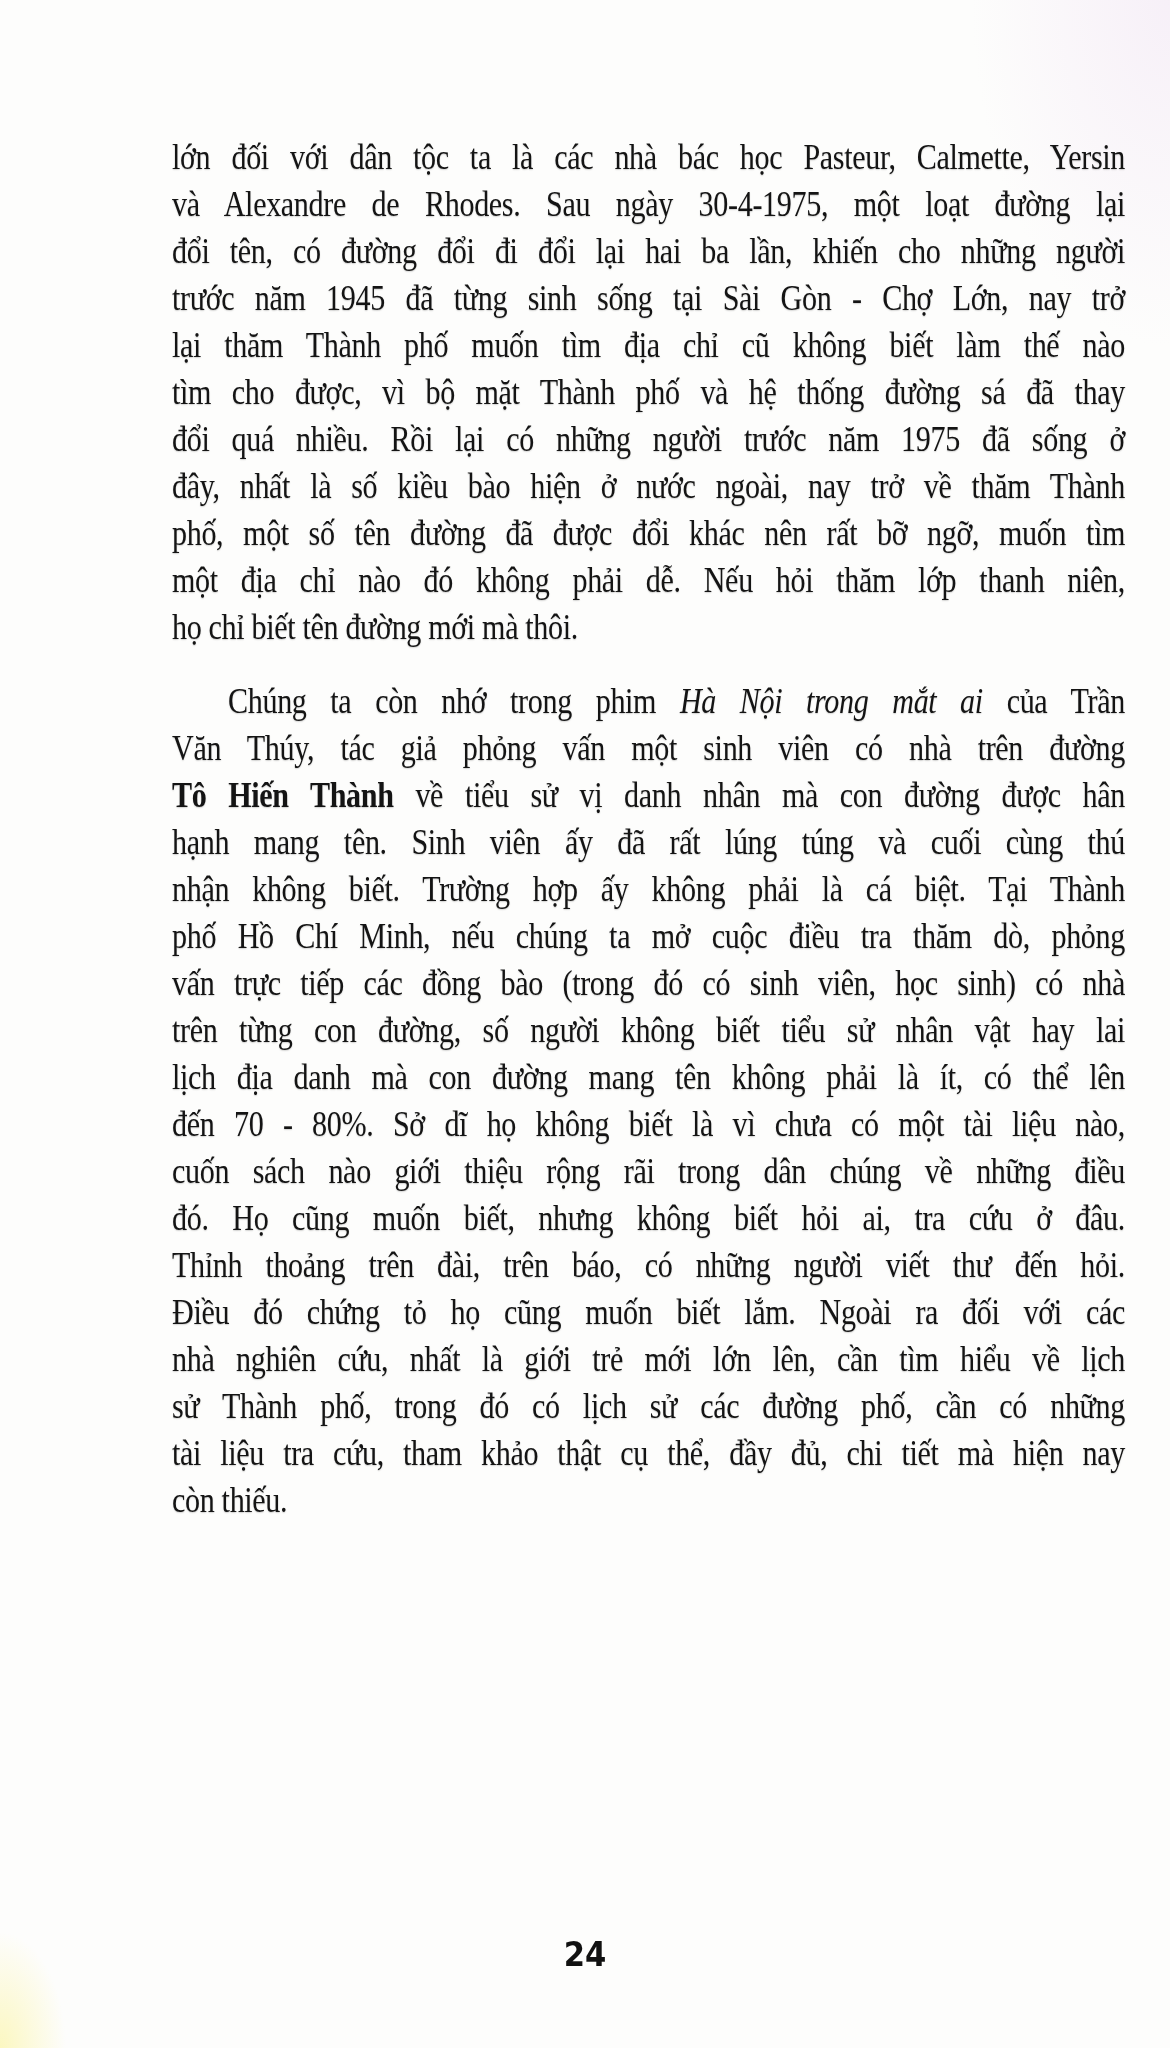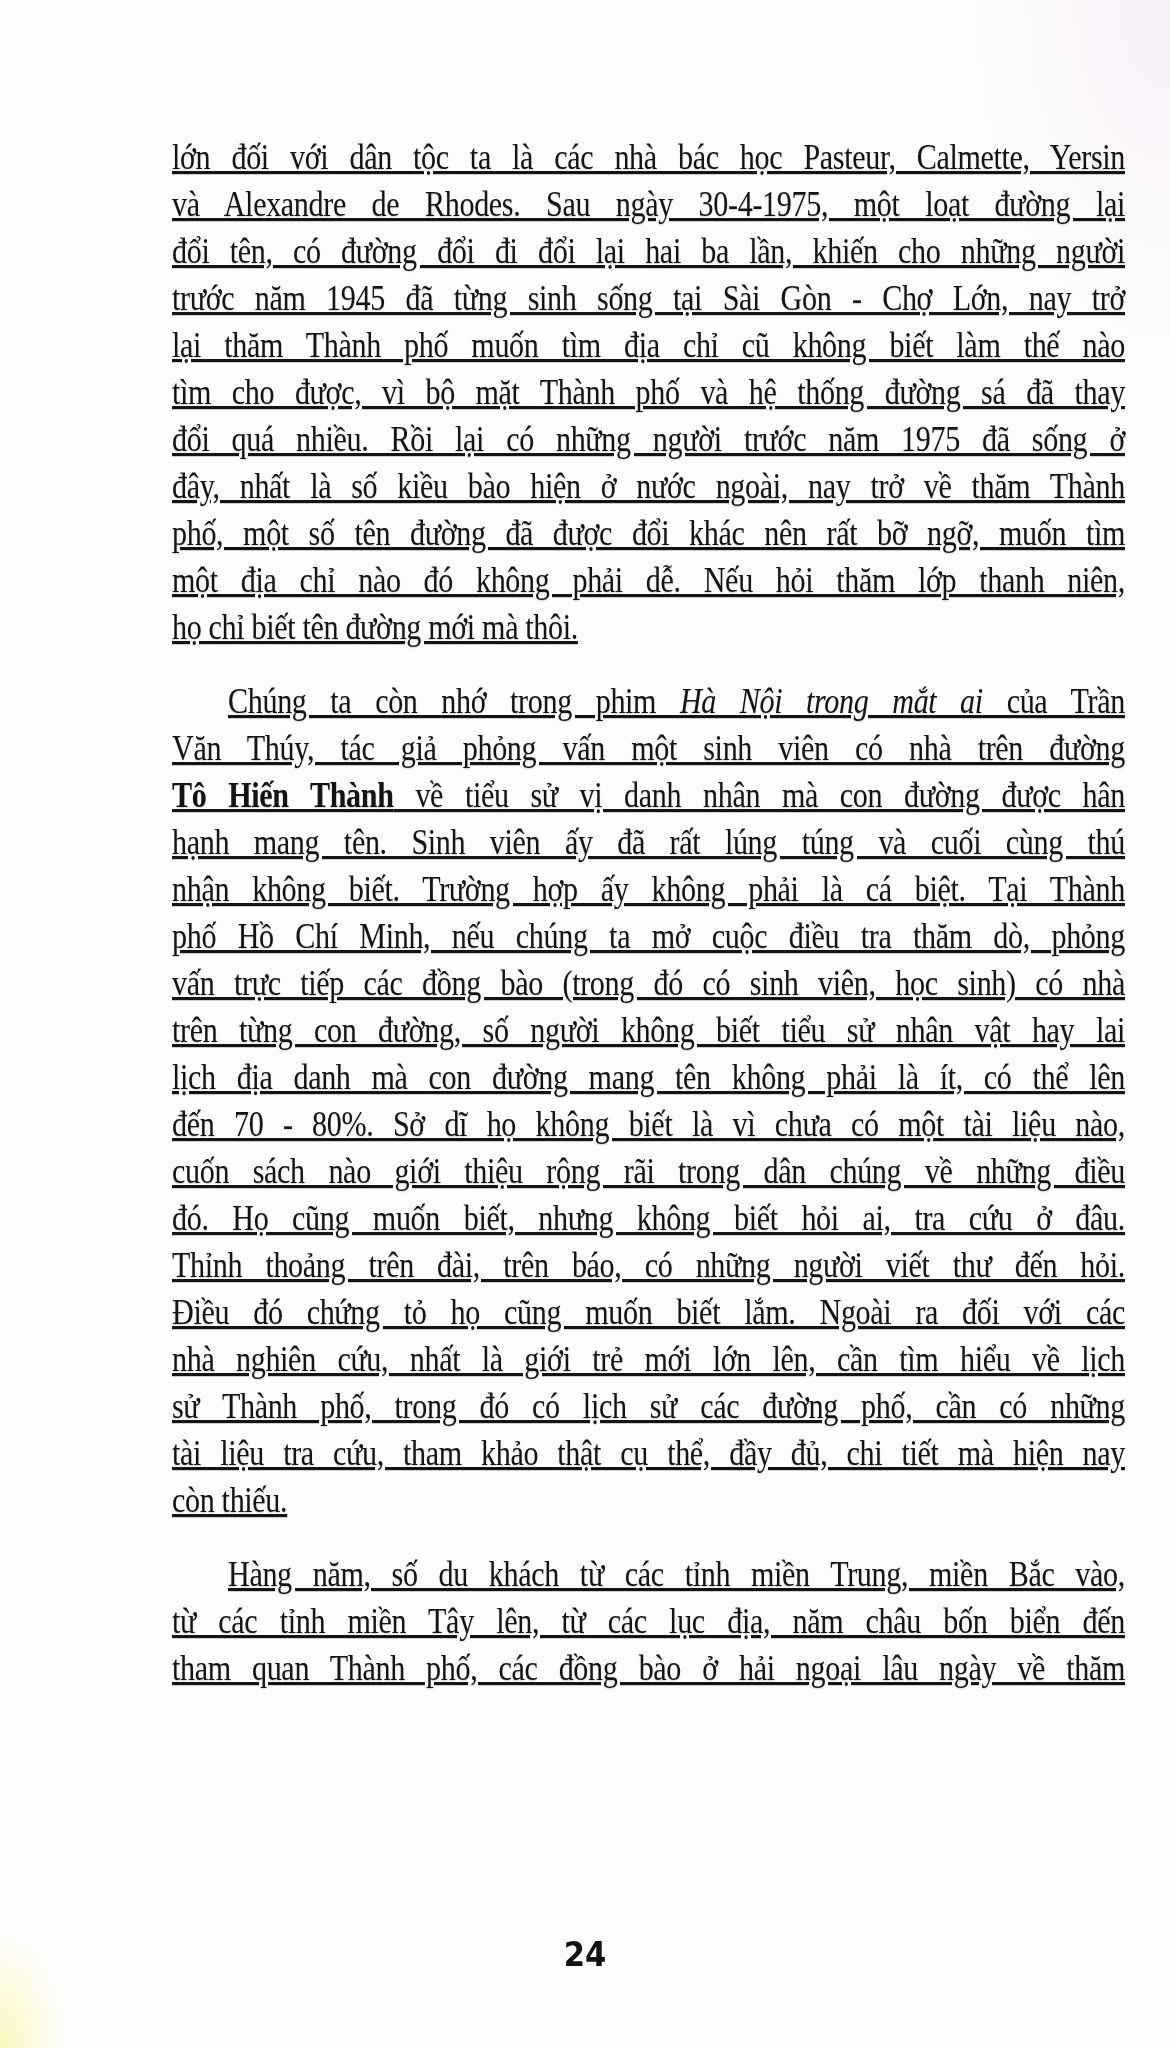--- a/index.html
+++ b/index.html
@@ -21,21 +21,20 @@
       background:
         radial-gradient(ellipse at 100% 0%, rgba(235,215,240,0.35) 0%, rgba(255,255,255,0) 12%),
         radial-gradient(ellipse at 0% 100%, rgba(250,240,120,0.45) 0%, rgba(255,255,255,0) 4%);
       pointer-events: none;
     }
     .text-column {
       position: absolute;
       left: 172px;
       width: 953px;
       top: 134px;
-      text-decoration: underline;
     }
     .line {
       height: 47px;
       line-height: 47px;
       font-size: 35px;
       letter-spacing: -0.4px;
       white-space: nowrap;
       text-align: justify;
       text-align-last: justify;
       text-shadow: 0 1px 1.5px rgba(0,0,0,0.18);
@@ -111,21 +110,16 @@
     <div class="line">Thỉnh thoảng trên đài, trên báo, có những người viết thư đến hỏi.</div>
     <div class="line">Điều đó chứng tỏ họ cũng muốn biết lắm. Ngoài ra đối với các</div>
     <div class="line">nhà nghiên cứu, nhất là giới trẻ mới lớn lên, cần tìm hiểu về lịch</div>
     <div class="line">sử Thành phố, trong đó có lịch sử các đường phố, cần có những</div>
     <div class="line">tài liệu tra cứu, tham khảo thật cụ thể, đầy đủ, chi tiết mà hiện nay</div>
     <div class="line last">còn thiếu.</div>
   </div>
 
   <div class="para-gap"></div>
 
-  <div class="paragraph">
-    <div class="line indent">Hàng năm, số du khách từ các tỉnh miền Trung, miền Bắc vào,</div>
-    <div class="line">từ các tỉnh miền Tây lên, từ các lục địa, năm châu bốn biển đến</div>
-    <div class="line">tham quan Thành phố, các đồng bào ở hải ngoại lâu ngày về thăm</div>
-  </div>
 
 </div>
 
 <div class="page-number">24</div>
 
 </body></html>

